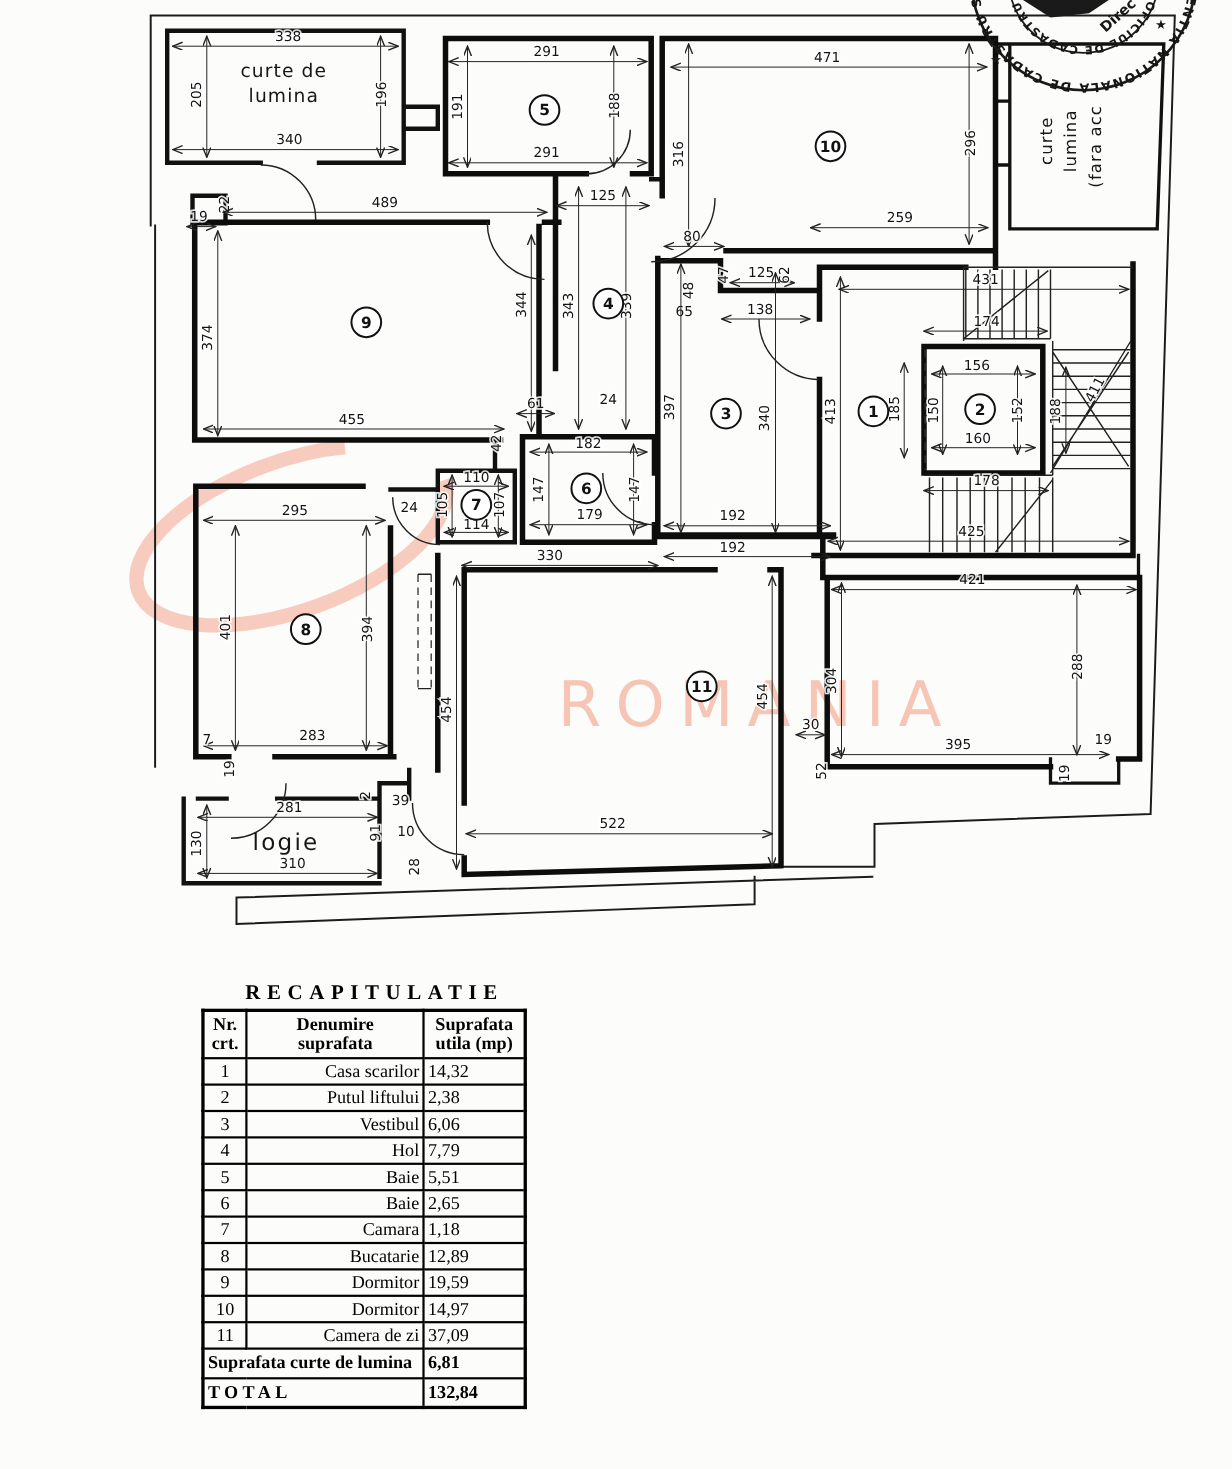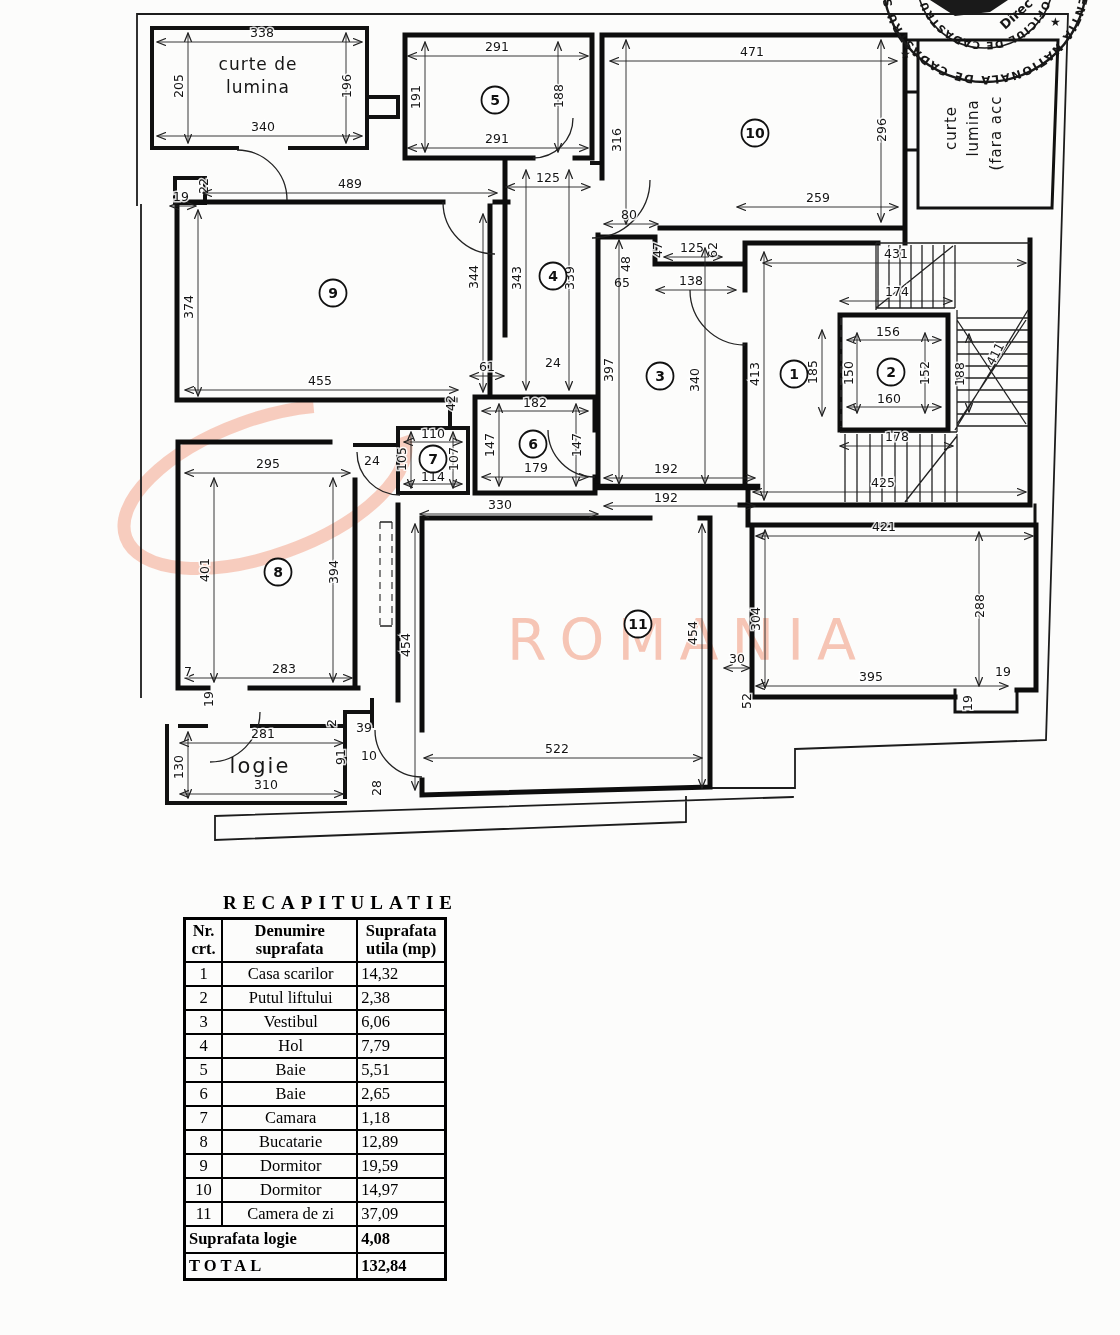--- a/index.html
+++ b/index.html
@@ -24,30 +24,30 @@
   .roomnum{font-size:14px;fill:#111;text-anchor:middle;font-weight:bold}
   .planlabel{fill:#161616;text-anchor:middle}
   .wm-text{font-size:57px;letter-spacing:13px;fill:#f5bca9;text-anchor:middle;opacity:.85}
   .wm-swoosh{fill:none;stroke:#f5bca9;stroke-width:13;stroke-dasharray:600 130;opacity:.75}
   .stamp-ring{fill:none;stroke:#1a1a1a}
   .stamp-text{font-size:11.5px;font-weight:bold;letter-spacing:1.5px;fill:#161616}
   .stamp-text-inner{font-size:10.5px;font-weight:bold;letter-spacing:1px;fill:#161616}
   .stamp-center{font-size:13px;font-weight:bold;fill:#161616}
   .stamp-star{font-size:12px;fill:#161616}
 
-  #recap{position:absolute;left:183px;top:892px;width:264px;
+  #recap{position:absolute;left:183px;top:892px;width:296px;
     font-family:"Liberation Serif","DejaVu Serif",serif;color:#000}
   #recap-title{font-size:19px;font-weight:bold;letter-spacing:6px;
     margin:0 0 3px 40px;white-space:nowrap}
   #recap table{border-collapse:collapse;width:100%;border:3px solid #000}
   #recap th,#recap td{border:2px solid #000;padding:0 3px;line-height:1.12;
     font-size:16.5px;vertical-align:middle}
   #recap th{font-weight:bold;white-space:pre-line;padding:2px 3px}
   #recap td.c-nr{width:33px;text-align:center}
-  #recap td.c-name{width:170px;text-align:center;padding-left:5px}
+  #recap td.c-name{width:170px;text-align:right;padding-left:5px}
   #recap td.c-area{width:85px;padding-right:5px}
   #recap tr{height:24px}
   #recap tr.sumrow td{font-weight:bold;font-size:16.5px}
   #recap tr.sumrow{height:27px}
   #recap td.spaced{letter-spacing:4px}
 </style>
 </head>
 <body>
 
 <div id="plan-wrap">
@@ -349,22 +349,22 @@
           <td class="c-nr">10</td>
           <td class="c-name">Dormitor</td>
           <td class="c-area">14,97</td>
         </tr>
         <tr>
           <td class="c-nr">11</td>
           <td class="c-name">Camera de zi</td>
           <td class="c-area">37,09</td>
         </tr>
         <tr class="sumrow">
-          <td colspan="2">Suprafata logie</td>
-          <td class="c-area">4,08</td>
+          <td colspan="2">Suprafata curte de lumina</td>
+          <td class="c-area">6,81</td>
         </tr>
         <tr class="sumrow">
           <td colspan="2" class="spaced">TOTAL</td>
           <td class="c-area">132,84</td>
         </tr>
       </tbody>
   </table>
 </div>
 
 </body></html>

